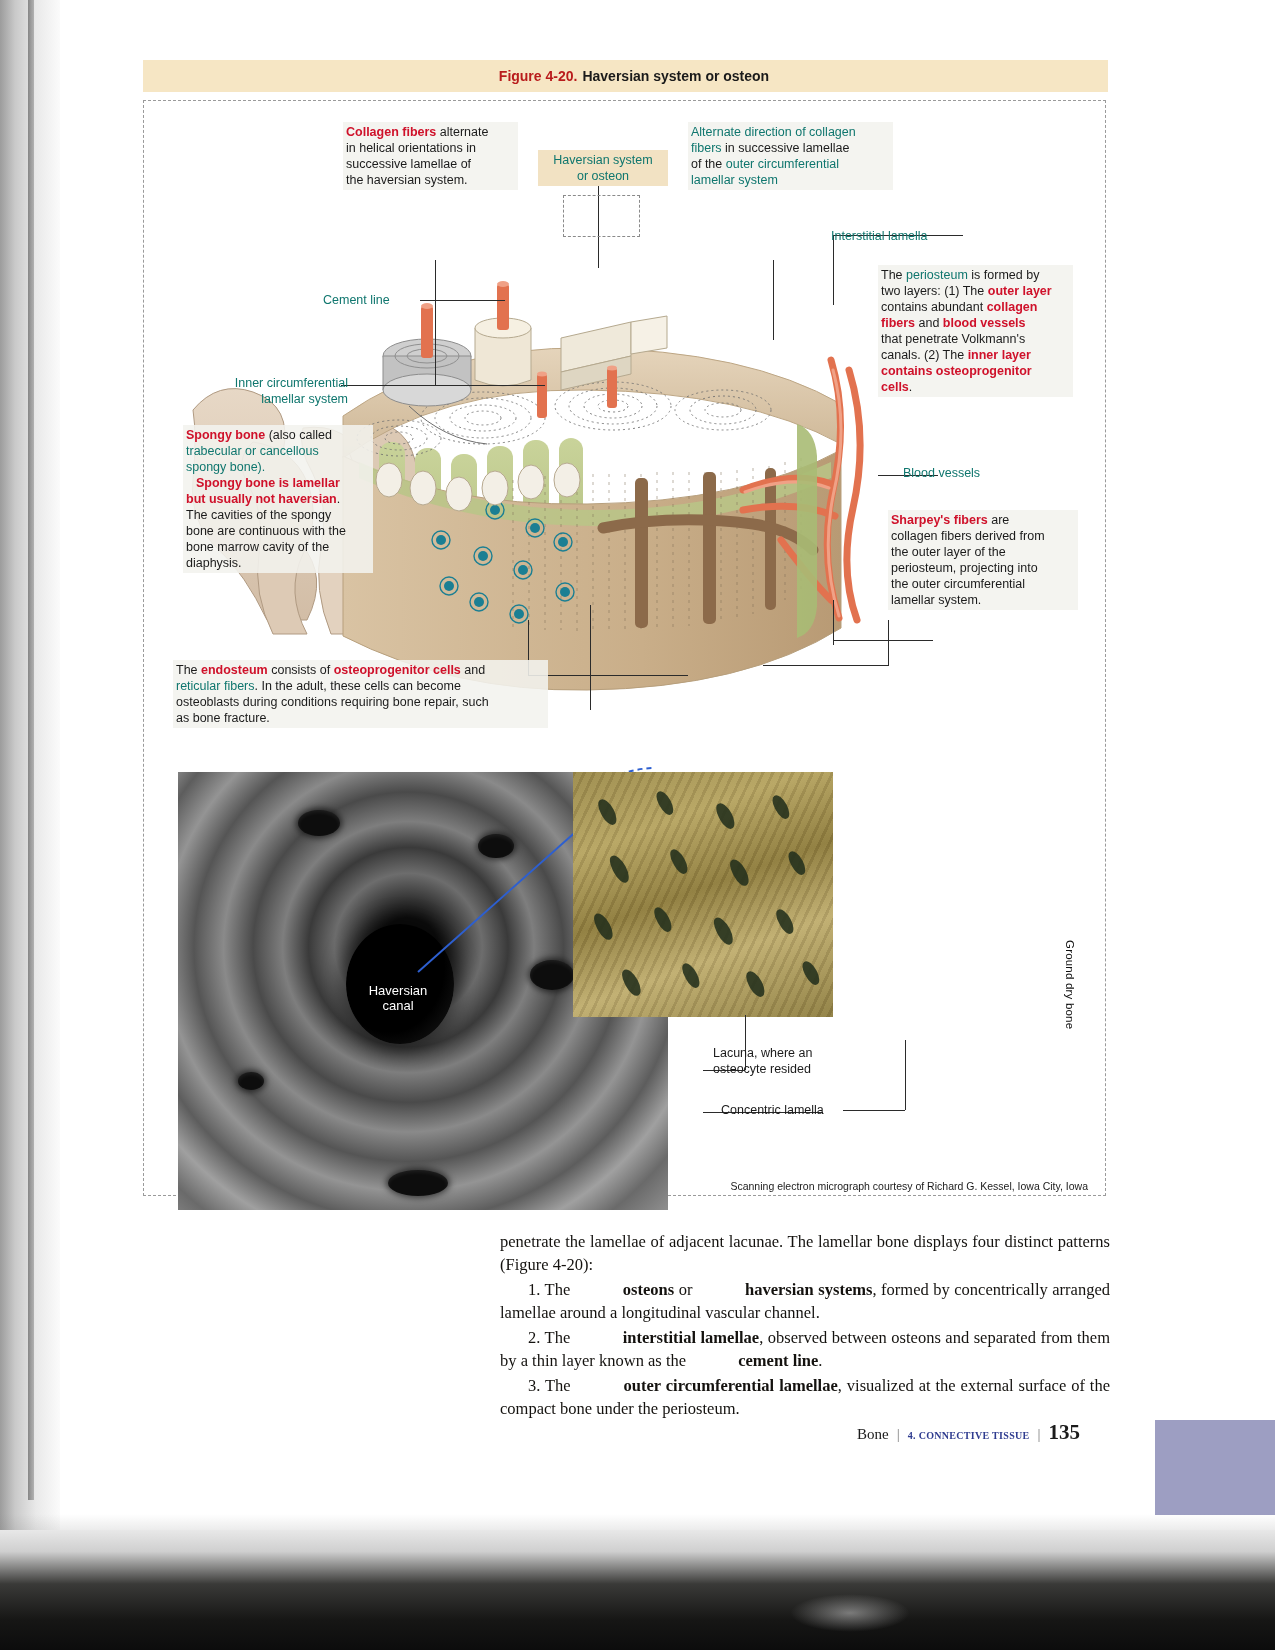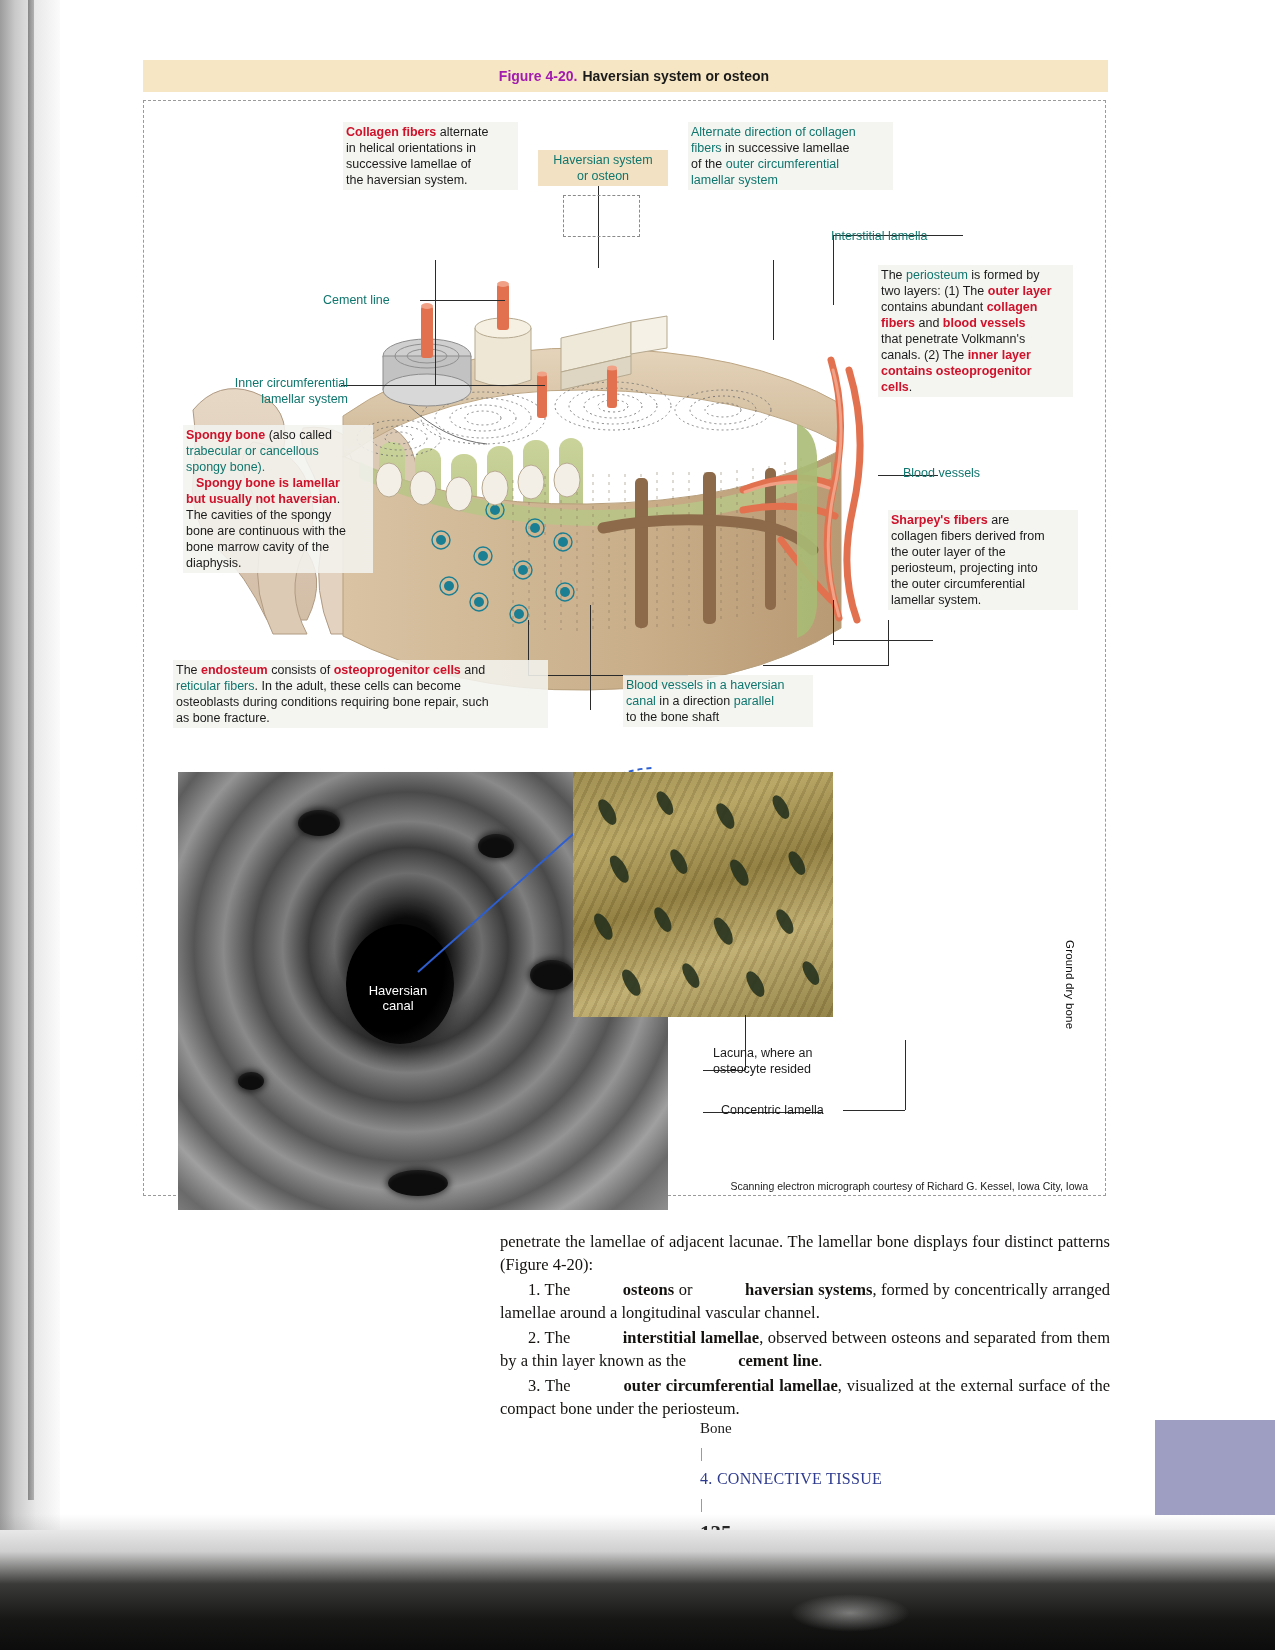--- a/index.html
+++ b/index.html
@@ -81,21 +81,21 @@
     left: 0; top: 0;
     width: 965px; height: 32px;
     background: #f6e6c4;
     display: flex;
     align-items: center;
     justify-content: center;
     font-size: 14px;
     font-weight: bold;
     color: #1a1a1a;
   }
-  .fig-title-bar .fignum { color: #a21caf; margin-right: 5px; margin-left: 17px; }
+  .fig-title-bar .fignum { color: #b91c1c; margin-right: 5px; margin-left: 17px; }
   .fig-frame {
     position: absolute;
     left: 0; top: 40px;
     width: 963px; height: 1096px;
     border: 1px dashed #9a9a9a;
     box-sizing: border-box;
   }
 
   
   .art {
@@ -206,25 +206,24 @@
   
   #footer {
     position: absolute;
     left: 700px; top: 1420px;
     width: 380px;
     display: flex;
     align-items: baseline;
     justify-content: flex-end;
     gap: 8px;
     font-family: "Liberation Serif", serif;
-    flex-direction: column;
   }
   #footer .bone { font-size: 15px; color: #1b1b1b; }
   #footer .bar  { color: #7d7d7d; font-size: 15px; }
-  #footer .chap { font-size: 16px; color: #2e3b8f; font-weight: normal; letter-spacing: .3px; }
+  #footer .chap { font-size: 10px; color: #2e3b8f; font-weight: bold; letter-spacing: .3px; }
   #footer .pg   { font-size: 21px; color: #1b1b1b; font-weight: bold; }
 </style>
 </head>
 <body>
 
 <div id="page">
 
   <div class="scan-shadow-left"></div>
   <div class="scan-spine"></div>
 
@@ -507,25 +506,20 @@
       <span>diaphysis.</span>
     </div>
 
     <div class="cal" style="left:30px; top:600px; width:375px;">
       <span>The </span><span class="redb">endosteum</span><span> consists of </span><span class="redb">osteoprogenitor cells</span><span> and</span><br>
       <span class="red">reticular fibers</span><span>. In the adult, these cells can become</span><br>
       <span>osteoblasts during conditions requiring bone repair, such</span><br>
       <span>as bone fracture.</span>
     </div>
 
-    <div class="cal" style="left:480px; top:615px; width:190px;">
-      <span class="red">Blood vessels in a haversian</span><br>
-      <span class="red">canal</span><span> in a direction </span><span class="red">parallel</span><br>
-      <span>to the bone shaft</span>
-    </div>
 
 
     <div class="sem">
       <div class="pore" style="left:120px; top:38px; width:42px; height:26px;"></div>
       <div class="pore" style="left:300px; top:62px; width:36px; height:24px;"></div>
       <div class="pore" style="left:352px; top:188px; width:44px; height:30px;"></div>
       <div class="pore" style="left:210px; top:398px; width:60px; height:26px;"></div>
       <div class="pore" style="left:60px; top:300px; width:26px; height:18px;"></div>
       <div class="hav"></div>
       <div class="sem-label" style="left:160px; top:212px; width:120px;">

